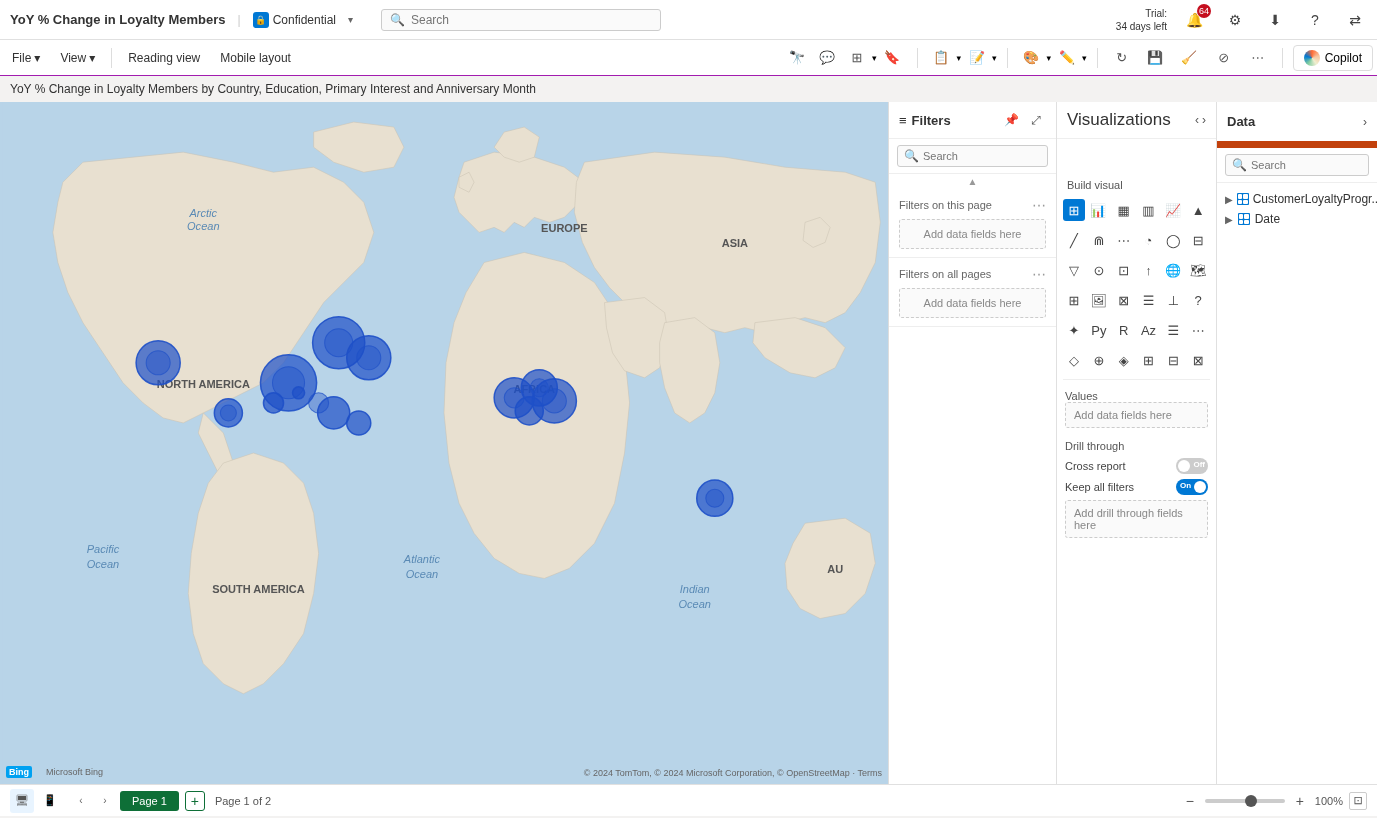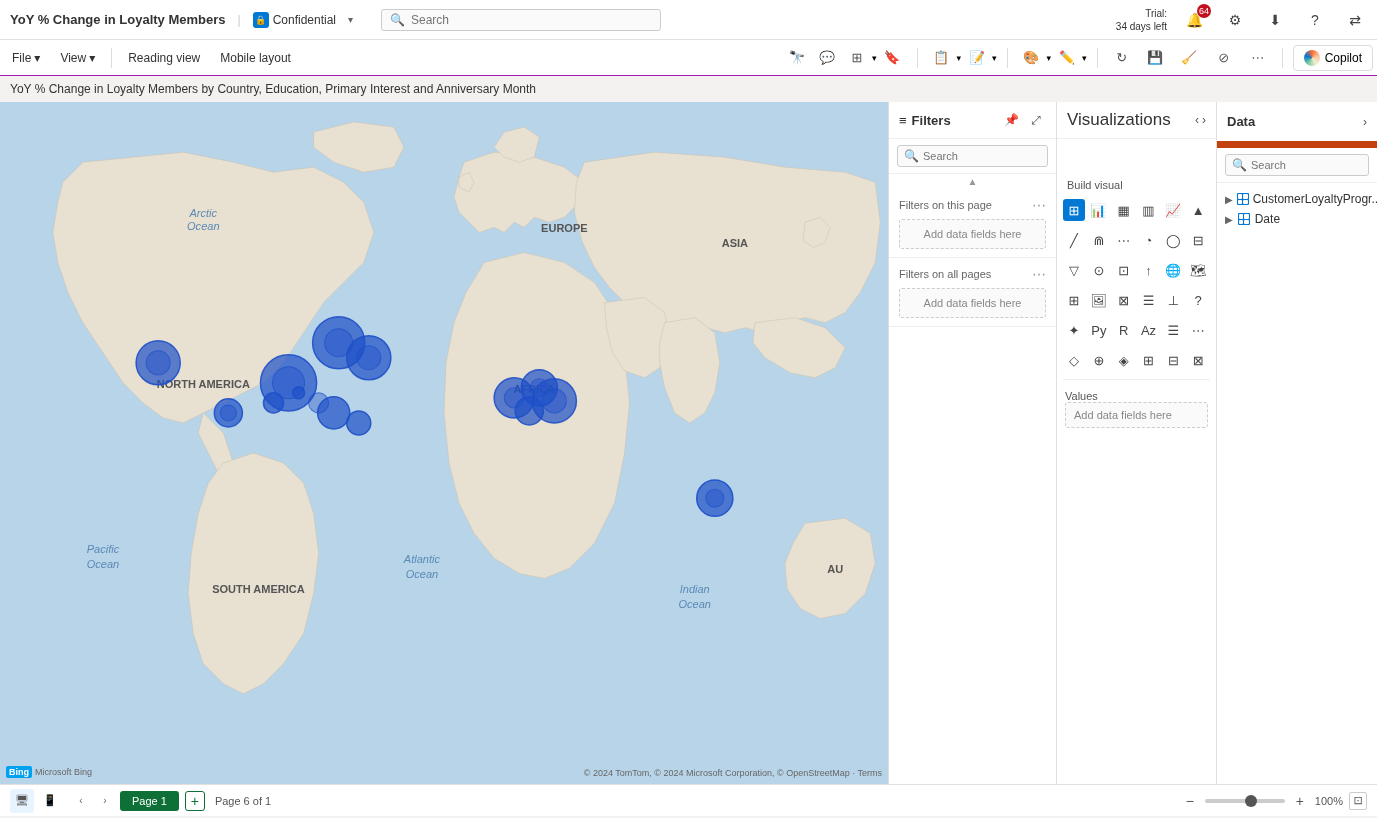--- a/index.html
+++ b/index.html
@@ -135,21 +135,21 @@
     .view-icon.active { background:#e8f4ff; }
 
     
     .land { fill: #e8e0d0; stroke: #c8c0b0; stroke-width: 0.5; }
     .bubble { fill: rgba(30, 80, 200, 0.7); stroke: rgba(30, 80, 200, 0.9); stroke-width: 1.5; cursor: pointer; }
     .bubble-inner { fill: rgba(30, 80, 200, 0.4); stroke: rgba(30, 80, 200, 0.7); stroke-width: 1; }
 
     .map-label { font-size: 11px; fill: #555; font-family: 'Segoe UI', Arial, sans-serif; }
     .ocean-label { font-size: 11px; fill: #5a8ab5; font-family: 'Segoe UI', Arial, sans-serif; font-style: italic; }
 
-    .ms-bing { position:absolute; bottom:6px; left:6px; font-size:10px; color:#666; display:flex; align-items:center; gap:3px; }
+    .ms-bing { position:absolute; bottom:6px; left:6px; font-size:10px; color:#666; display:flex; align-items:center; gap:14px; }
     .copyright-text { position:absolute; bottom:6px; right:6px; font-size:9px; color:#666; }
 
     .off-label { font-size:9px; color:#fff; position:absolute; right:3px; top:3px; }
 
     .toggle-container { position:relative; }
   </style>
 </head>
 <body>
 
 <div id="title-bar">
@@ -435,20 +435,40 @@
       <div class="viz-icon-cell">◈</div>
       <div class="viz-icon-cell">⊞</div>
       <div class="viz-icon-cell">⊟</div>
       <div class="viz-icon-cell">⊠</div>
     </div>
     <div class="viz-section-divider"></div>
     <div class="viz-values-section">
       <div class="viz-label">Values</div>
       <div class="viz-drop-zone">Add data fields here</div>
     </div>
+    <div class="drill-section">
+      <div class="drill-label">Drill through</div>
+      <div class="drill-row">
+        <span class="drill-row-label">Cross report</span>
+        <div class="toggle-container">
+          <div class="toggle-off">
+            <span class="off-label" style="font-size:8px; position:absolute; right:3px; top:2px; color:#fff; font-weight:600;">Off</span>
+          </div>
+        </div>
+      </div>
+      <div class="drill-row">
+        <span class="drill-row-label">Keep all filters</span>
+        <div class="toggle-container">
+          <div class="toggle-on">
+            <span style="font-size:8px; position:absolute; left:4px; top:2px; color:#fff; font-weight:600;">On</span>
+          </div>
+        </div>
+      </div>
+      <div class="drill-drop-zone">Add drill through fields here</div>
+    </div>
   </div>
 
   <div id="data-panel">
     <div class="data-panel-header">
       <span class="data-panel-title">Data</span>
       <div style="cursor:pointer; color:#555; font-size:12px;">›</div>
     </div>
     <div class="data-search">
       <div class="data-search-box">
         <span>🔍</span>
@@ -488,21 +508,21 @@
   <div class="view-icons">
     <div class="view-icon active">🖥</div>
     <div class="view-icon">📱</div>
   </div>
   <div class="page-nav">
     <div class="page-btn">‹</div>
     <div class="page-btn">›</div>
     <div class="page-tab">Page 1</div>
     <div class="page-add-btn">+</div>
   </div>
-  <span>Page 6 of 1</span>
+  <span>Page 1 of 2</span>
   <div class="zoom-controls">
     <div class="zoom-btn">−</div>
     <div class="zoom-slider">
       <div class="zoom-slider-thumb"></div>
     </div>
     <div class="zoom-btn">+</div>
     <span>100%</span>
     <div class="fit-btn">⊡</div>
   </div>
 </div>

